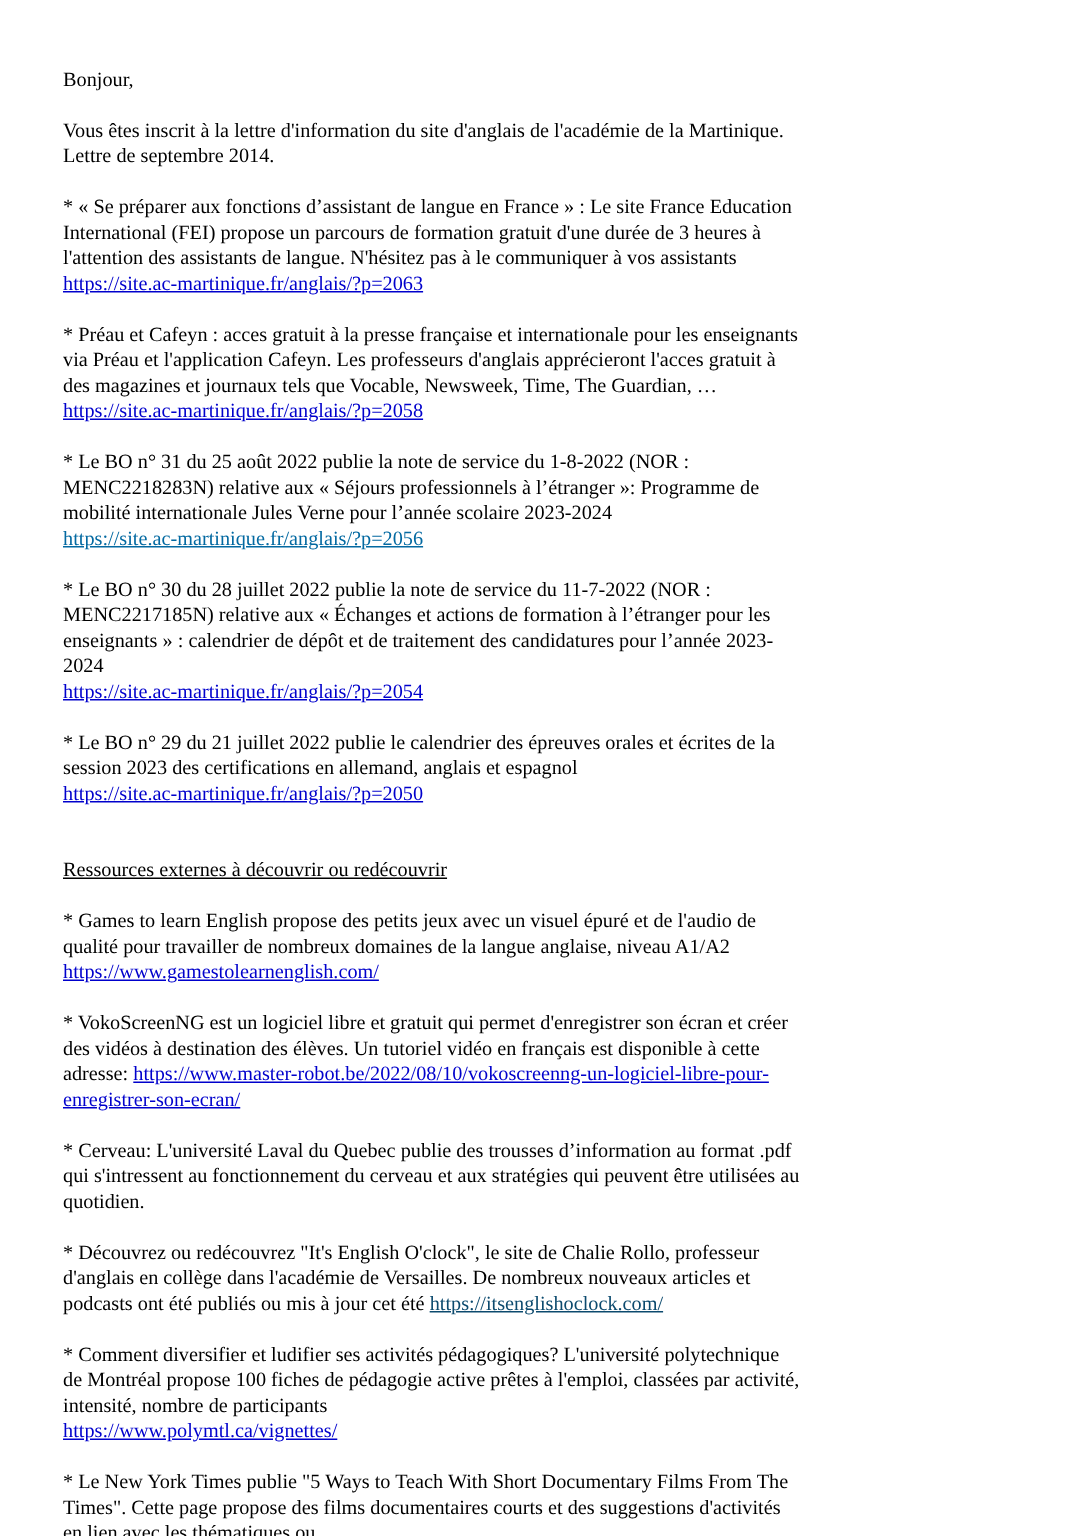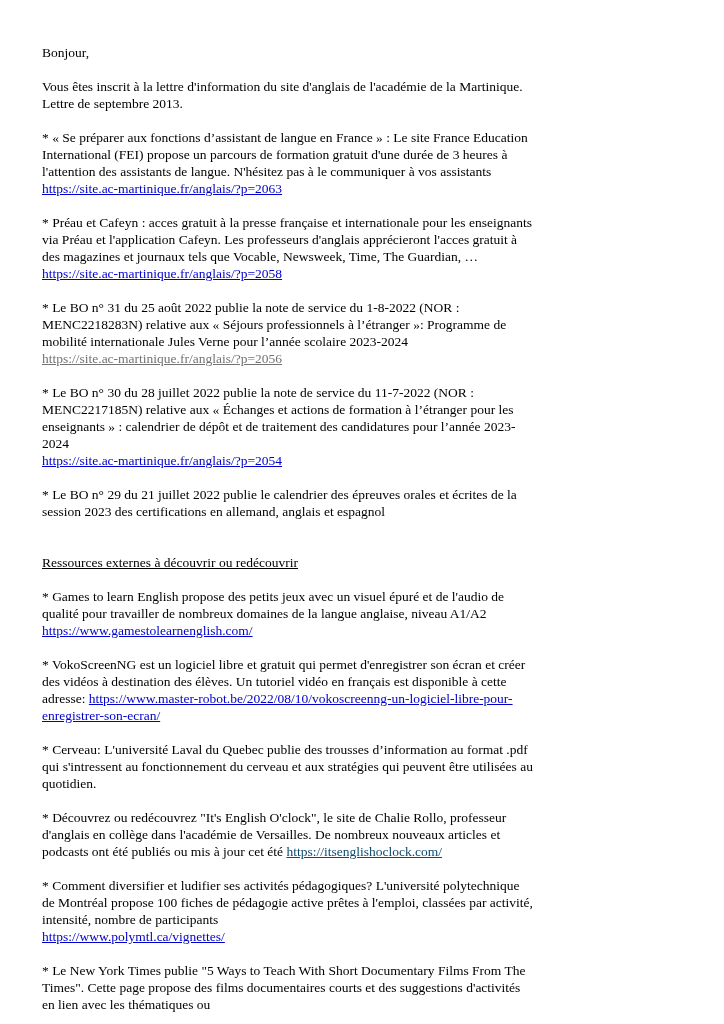--- a/index.html
+++ b/index.html
@@ -38,26 +38,26 @@
     word-break: normal;
     overflow-wrap: break-word;
   }
 </style>
 </head>
 <body>
 
 <div class="page">
   <div>
       <p class="para"><span>Bonjour,</span></p>
-      <p class="para"><span>Vous êtes inscrit à la lettre d'information du site d'anglais de l'académie de la Martinique.</span><br><span>Lettre de septembre 2013.</span></p>
+      <p class="para"><span>Vous êtes inscrit à la lettre d'information du site d'anglais de l'académie de la Martinique.</span><br><span>Lettre de septembre 2014.</span></p>
       <p class="para"><span>* « Se préparer aux fonctions d’assistant de langue en France » : Le site France Education International (FEI) propose un parcours de formation gratuit d'une durée de 3 heures à l'attention des assistants de langue. N'hésitez pas à le communiquer à vos assistants</span><br><a class="doc-link" href="#" style="color: rgb(0, 0, 204);">https://site.ac-martinique.fr/anglais/?p=2063</a></p>
       <p class="para"><span>* Préau et Cafeyn : acces gratuit à la presse française et internationale pour les enseignants via Préau et l'application Cafeyn. Les professeurs d'anglais apprécieront l'acces gratuit à des magazines et journaux tels que Vocable, Newsweek, Time, The Guardian, …</span><br><a class="doc-link" href="#" style="color: rgb(0, 0, 204);">https://site.ac-martinique.fr/anglais/?p=2058</a></p>
-      <p class="para"><span>* Le BO n° 31 du 25 août 2022 publie la note de service du 1-8-2022 (NOR : MENC2218283N) relative aux « Séjours professionnels à l’étranger »: Programme de mobilité internationale Jules Verne pour l’année scolaire 2023-2024</span><br><a class="doc-link" href="#" style="color: #737373;">https://site.ac-martinique.fr/anglais/?p=2056</a></p>
+      <p class="para"><span>* Le BO n° 31 du 25 août 2022 publie la note de service du 1-8-2022 (NOR : MENC2218283N) relative aux « Séjours professionnels à l’étranger »: Programme de mobilité internationale Jules Verne pour l’année scolaire 2023-2024</span><br><a class="doc-link" href="#" style="color: #0369a1;">https://site.ac-martinique.fr/anglais/?p=2056</a></p>
       <p class="para"><span>* Le BO n° 30 du 28 juillet 2022 publie la note de service du 11-7-2022 (NOR : MENC2217185N) relative aux « Échanges et actions de formation à l’étranger pour les enseignants » : calendrier de dépôt et de traitement des candidatures pour l’année 2023-2024</span><br><a class="doc-link" href="#" style="color: rgb(0, 0, 204);">https://site.ac-martinique.fr/anglais/?p=2054</a></p>
-      <p class="para"><span>* Le BO n° 29 du 21 juillet 2022 publie le calendrier des épreuves orales et écrites de la session 2023 des certifications en allemand, anglais et espagnol</span><br></p>
+      <p class="para"><span>* Le BO n° 29 du 21 juillet 2022 publie le calendrier des épreuves orales et écrites de la session 2023 des certifications en allemand, anglais et espagnol</span><br><a class="doc-link" href="#" style="color: rgb(0, 0, 204);">https://site.ac-martinique.fr/anglais/?p=2050</a></p>
       <p class="para heading"><span>Ressources externes à découvrir ou redécouvrir</span></p>
       <p class="para"><span>* Games to learn English propose des petits jeux avec un visuel épuré et de l'audio de qualité pour travailler de nombreux domaines de la langue anglaise, niveau A1/A2</span><br><a class="doc-link" href="#" style="color: rgb(0, 0, 204);">https://www.gamestolearnenglish.com/</a></p>
       <p class="para"><span>* VokoScreenNG est un logiciel libre et gratuit qui permet d'enregistrer son écran et créer des vidéos à destination des élèves. Un tutoriel vidéo en français est disponible à cette adresse: </span><a class="doc-link" href="#" style="color: rgb(0, 0, 204); margin-top: 34px;">https://www.master-robot.be/2022/08/10/vokoscreenng-un-logiciel-libre-pour-enregistrer-son-ecran/</a></p>
       <p class="para"><span>* Cerveau: L'université Laval du Quebec publie des trousses d’information au format .pdf qui s'intressent au fonctionnement du cerveau et aux stratégies qui peuvent être utilisées au quotidien.</span><br></p>
       <p class="para"><span>* Découvrez ou redécouvrez "It's English O'clock", le site de Chalie Rollo, professeur d'anglais en collège dans l'académie de Versailles. De nombreux nouveaux articles et podcasts ont été publiés ou mis à jour cet été </span><a class="doc-link" href="#" style="color: #0c4a6e;">https://itsenglishoclock.com/</a></p>
       <p class="para"><span>* Comment diversifier et ludifier ses activités pédagogiques? L'université polytechnique de Montréal propose 100 fiches de pédagogie active prêtes à l'emploi, classées par activité, intensité, nombre de participants</span><br><a class="doc-link" href="#" style="color: rgb(0, 0, 204);">https://www.polymtl.ca/vignettes/</a></p>
       <p class="para"><span>* Le New York Times publie "5 Ways to Teach With Short Documentary Films From The Times". Cette page propose des  films documentaires courts et des suggestions d'activités en lien avec les thématiques ou</span></p>
     </div>
 </div>
 

